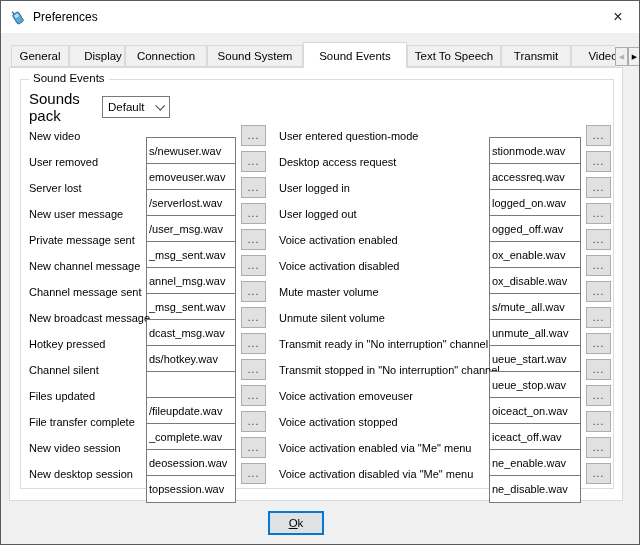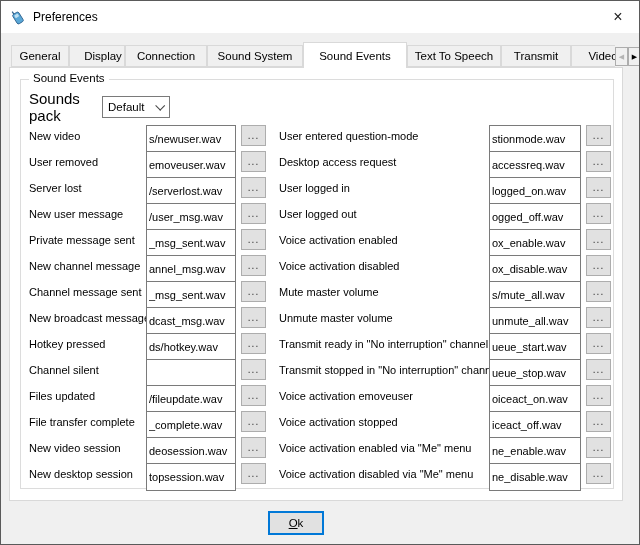--- a/index.html
+++ b/index.html
@@ -71,21 +71,21 @@
   
   .ev-col { position:absolute; top:43px; }
   .ev-col.left { left:8px; width:238px; }
   .ev-col.right { left:258px; width:332px; }
   .ev-row { position:relative; height:26px; }
   .ev-label {
     position:absolute; left:0; top:50%; transform:translateY(-50%);
     font-size:11px; white-space:nowrap;
   }
   .ev-input {
-    position:absolute; top:2px; height:28px; border:1px solid #7a7a7a;
+    position:absolute; top:14px; height:28px; border:1px solid #7a7a7a;
     background:#fff; font-family:"Liberation Sans",sans-serif; font-size:11px;
     padding:1px 2px; color:#000;
   }
   .left .ev-input { left:117px; width:90px; }
   .right .ev-input { left:210px; width:92px; }
   .browse-btn {
     position:absolute; top:2px; width:25px; height:21px; background:#e1e1e1;
     border:1px solid #adadad; font-size:10px; letter-spacing:1px; color:#333;
     line-height:14px; text-align:center; padding:0; cursor:default;
     font-family:"Liberation Sans",sans-serif;
@@ -271,21 +271,21 @@
           <span class="ev-label">Voice activation disabled</span>
           <input class="ev-input" type="text" value="ox_disable.wav" style="">
           <button class="browse-btn">...</button>
         </div>
           <div class="ev-row">
           <span class="ev-label">Mute master volume</span>
           <input class="ev-input" type="text" value="s/mute_all.wav" style="">
           <button class="browse-btn">...</button>
         </div>
           <div class="ev-row">
-          <span class="ev-label">Unmute master volume</span>
+          <span class="ev-label">Unmute silent volume</span>
           <input class="ev-input" type="text" value="unmute_all.wav" style="">
           <button class="browse-btn">...</button>
         </div>
           <div class="ev-row">
           <span class="ev-label">Transmit ready in "No interruption" channel</span>
           <input class="ev-input" type="text" value="ueue_start.wav" style="">
           <button class="browse-btn">...</button>
         </div>
           <div class="ev-row">
           <span class="ev-label">Transmit stopped in "No interruption" channel</span>

